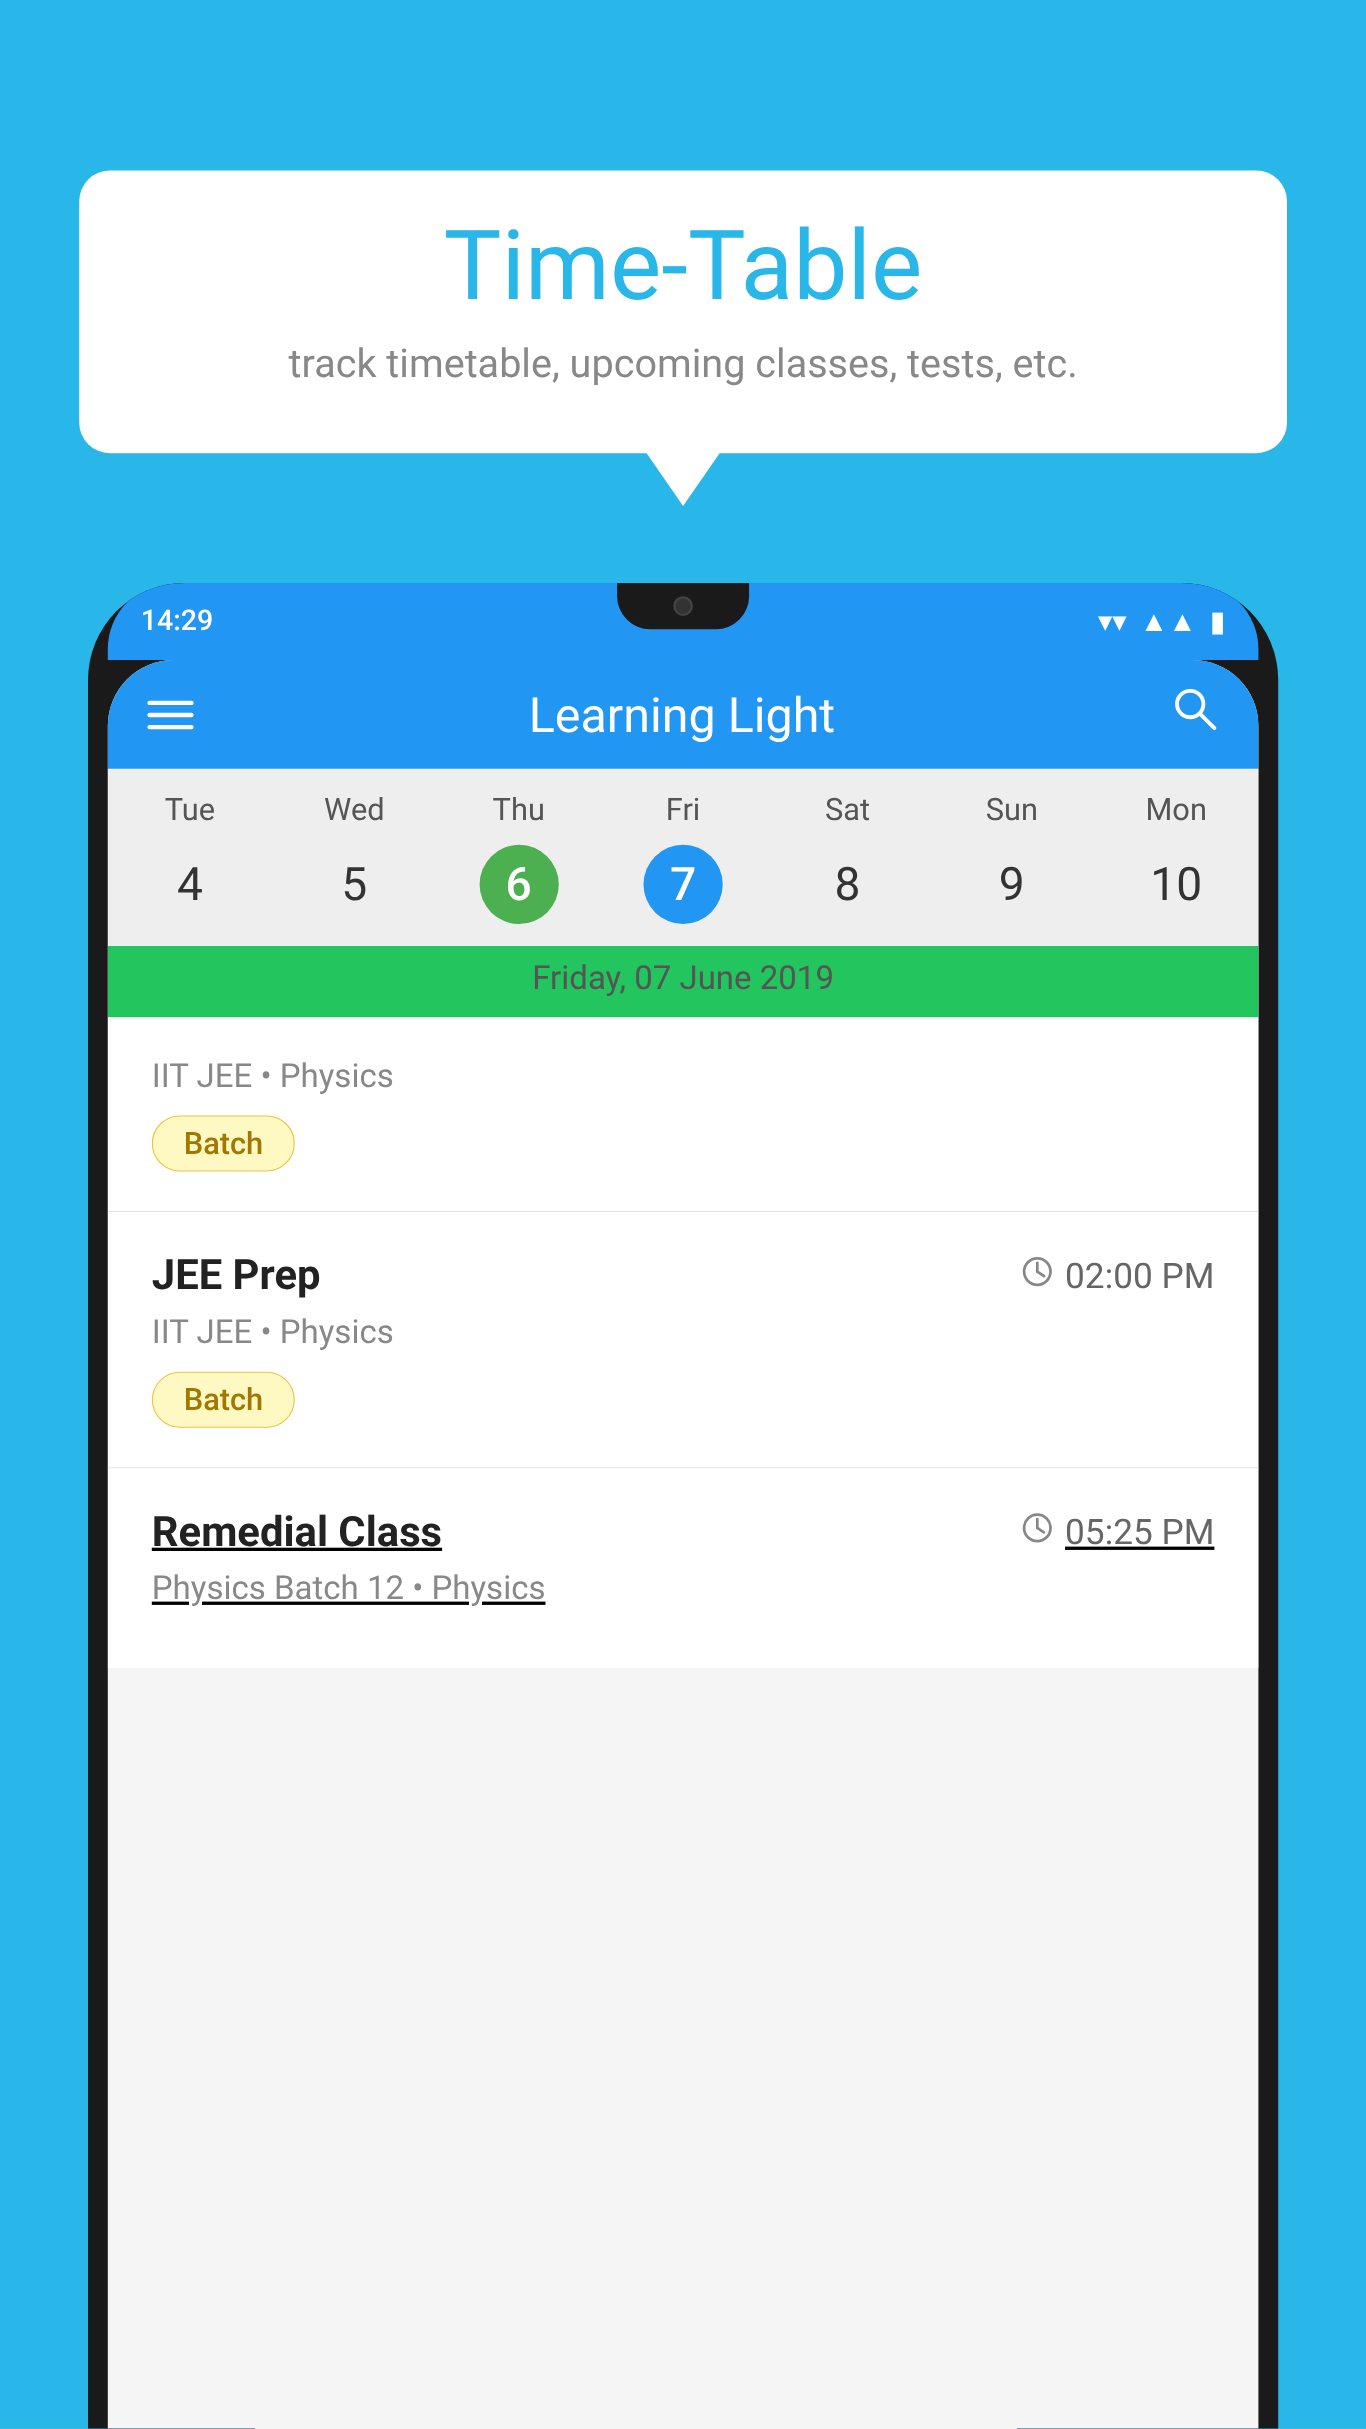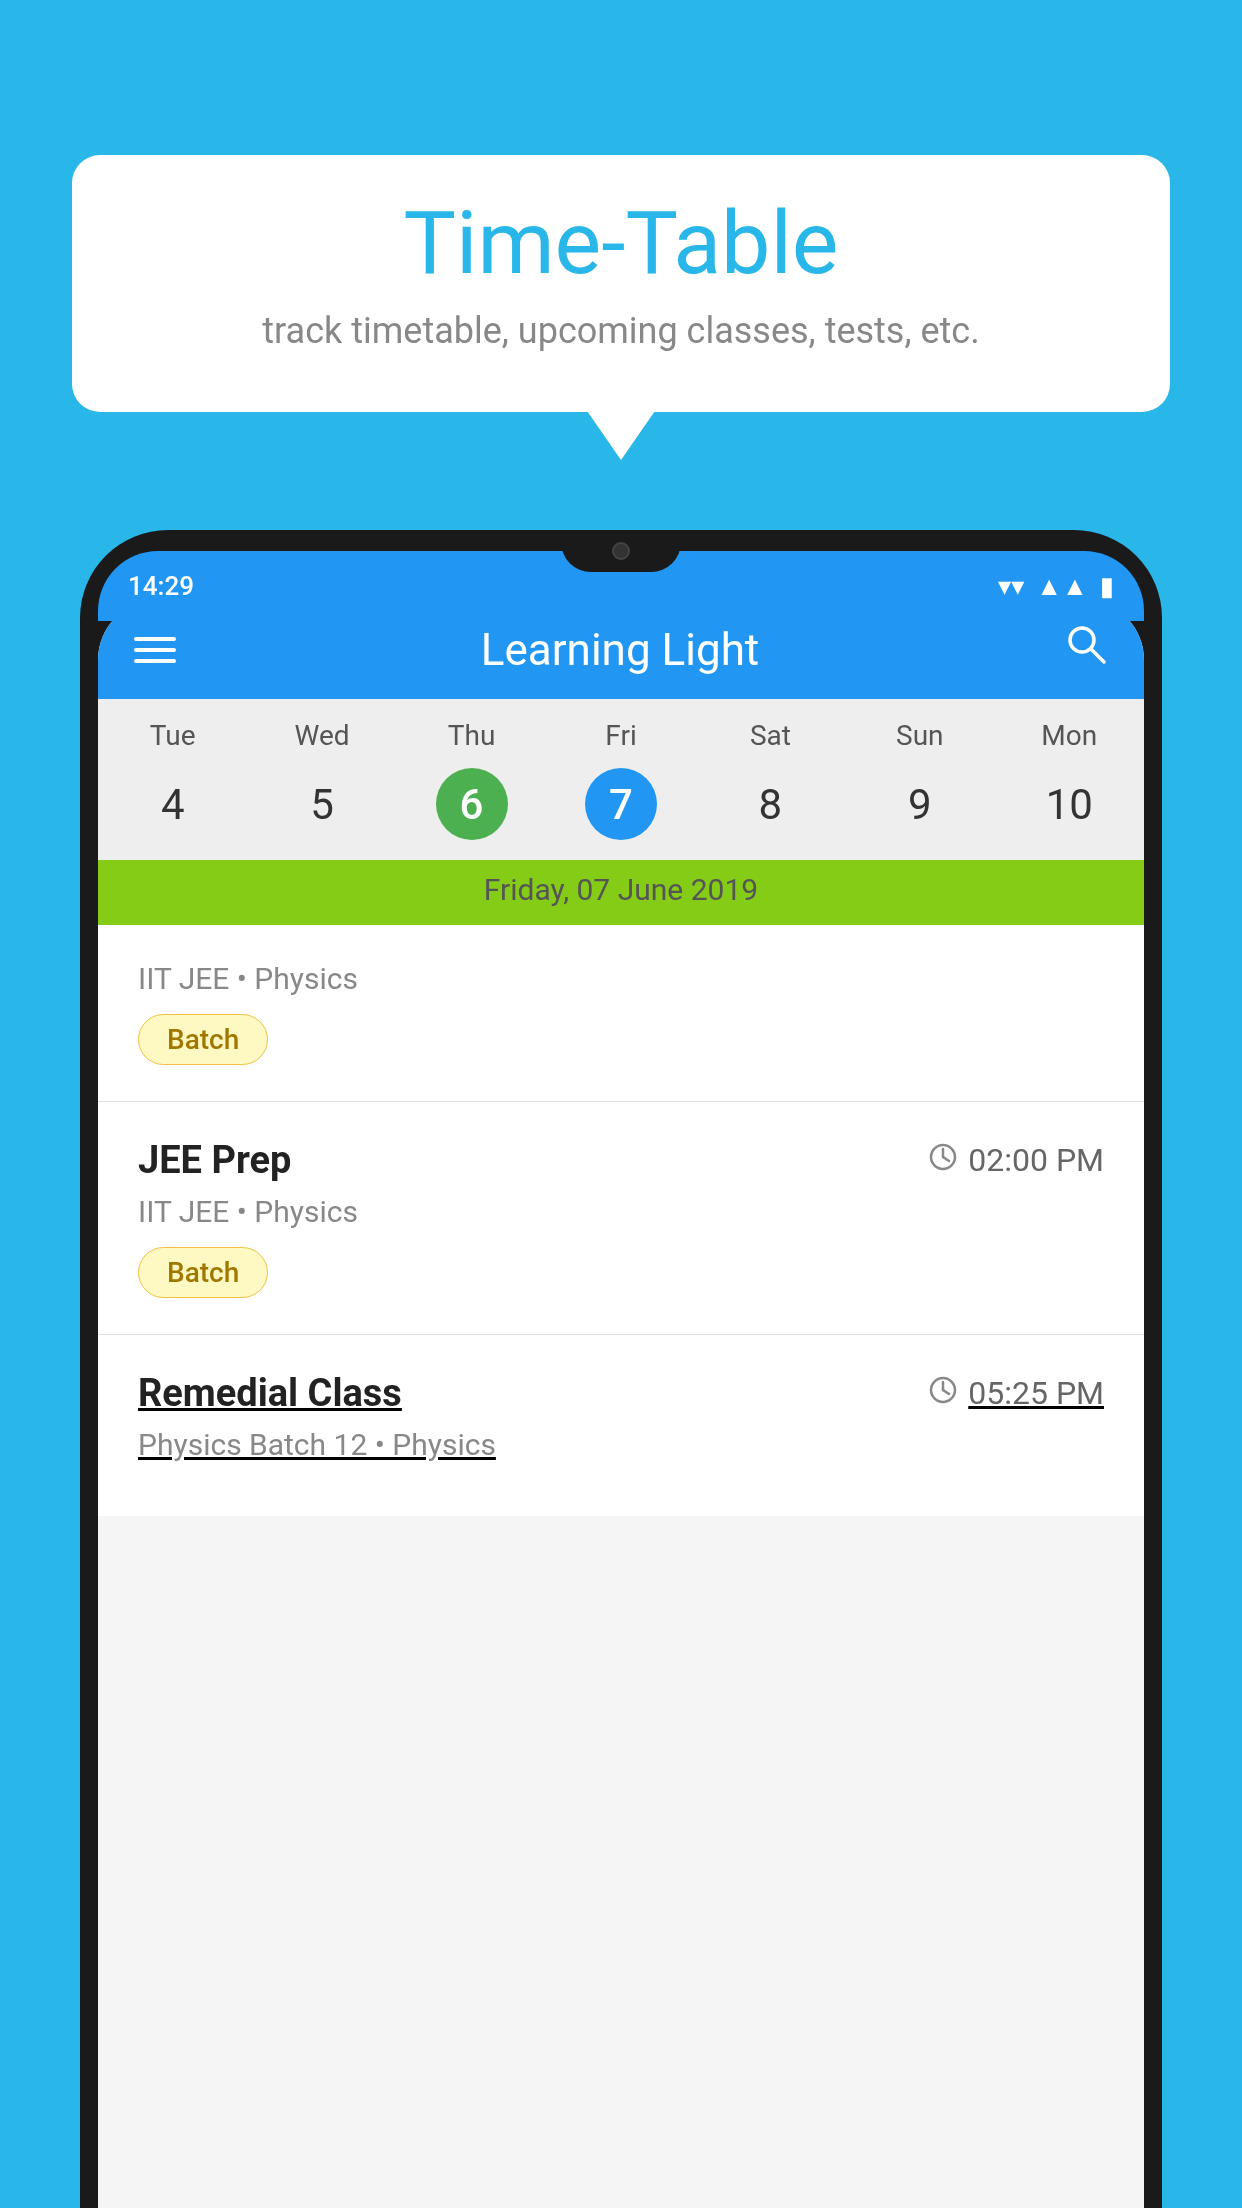--- a/index.html
+++ b/index.html
@@ -82,21 +82,20 @@
       left: 18px;
       right: 18px;
       height: 70px;
       background: #2196F3;
       border-radius: 60px 60px 0 0;
       display: flex;
       align-items: center;
       justify-content: space-between;
       padding: 0 30px;
       z-index: 10;
-      margin-top: 21px;
     }
 
     .status-time {
       color: white;
       font-size: 26px;
       font-weight: 500;
     }
 
     .status-icons {
       display: flex;
@@ -230,21 +229,21 @@
       color: white;
       font-size: 42px;
       font-weight: 500;
     }
 
     .selected-date-label {
       text-align: center;
       padding: 12px 0 18px 0;
       font-size: 30px;
       color: #555;
-      background: #84cc16;
+      background: #22c55e;
     }
 
     
     .class-list {
       background: white;
     }
 
     .class-item {
       background: white;
       padding: 36px 40px 36px 40px;

